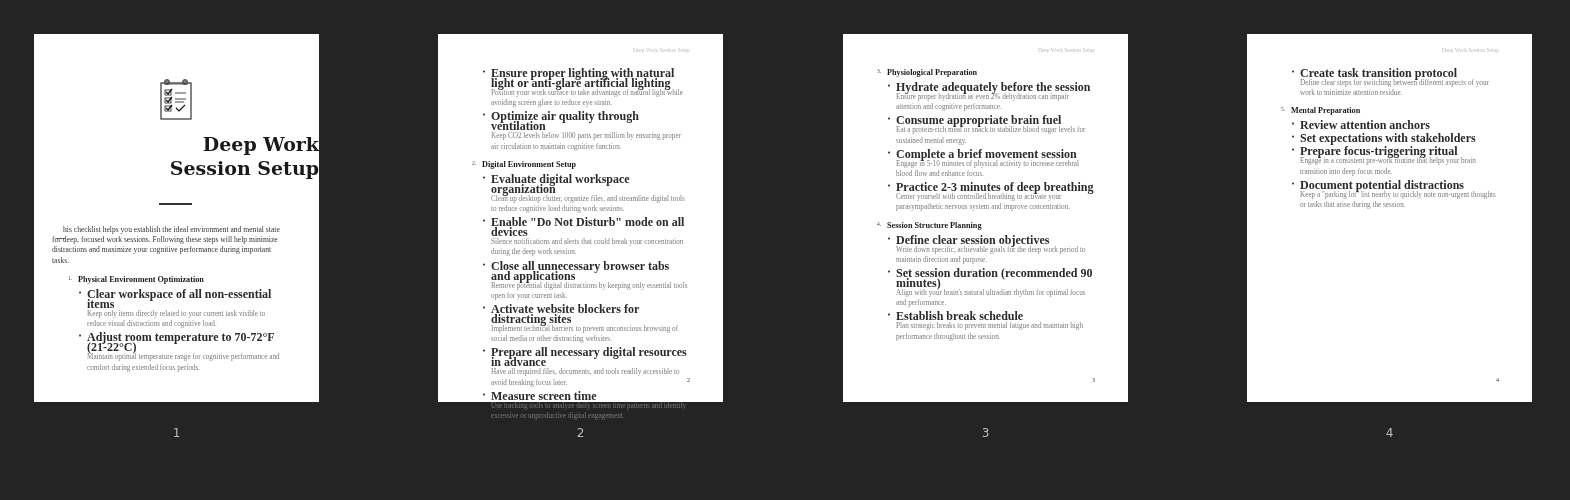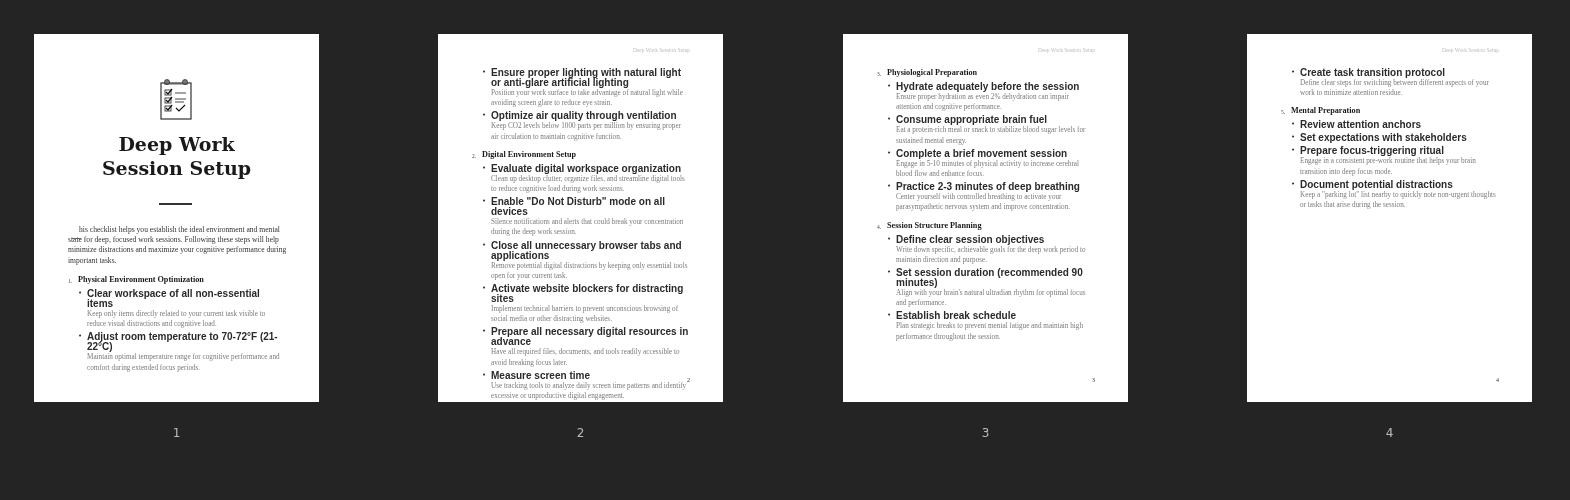--- a/index.html
+++ b/index.html
@@ -22,48 +22,48 @@
     position:absolute; top:13px; right:33px;
     font-size:5.5px; color:#bbb; font-family:"Liberation Serif", serif;
   }
   .folio {
     position:absolute; top:343px; right:33px;
     font-size:6px; color:#333; font-family:"Liberation Serif", serif;
   }
   .content { position:absolute; left:34px; right:33px; }
   .cover-icon { position:absolute; left:124px; top:43px; width:36px; height:44px; }
   .cover-title {
-    position:absolute; left:0; right:0; top:98px; text-align:center;
+    position:absolute; left:0; right:0; top:98px; text-align:right;
     font-family:"DejaVu Serif", serif; font-weight:bold;
     font-size:19px; line-height:24px; color:#1a1a1a;
   }
   .cover-rule {
     position:absolute; left:125px; top:169px; width:33px; height:1.5px; background:#333;
   }
   .intro {
-    position:absolute; left:34px; right:30px; top:191px;
+    position:absolute; left:18px; right:30px; top:191px;
     font-family:"Liberation Serif", serif; font-size:7.6px; line-height:10.2px; color:#333;
   }
   .dropcap-gap { display:inline-block; width:11px; }
   .dropcap-dash {
     position:absolute; left:4px; top:13px; width:9px; height:0.8px; background:#666;
   }
   .sec {
-    display:flex; align-items:flex-end;
+    display:flex; align-items:flex-start;
     font-family:"Liberation Serif", serif; font-weight:bold;
     font-size:8.2px; color:#1a1a1a;
   }
   .sec .num { font-size:5.5px; width:10px; font-weight:normal; color:#444; }
   .item { position:relative; padding-left:19px; }
   .item .bullet {
     position:absolute; left:10px; top:0; font-size:7px; color:#333;
   }
   .item .t {
-    font-family:Liberation Sans, sans-serif; font-weight:bold;
-    font-size:10px; line-height:10px; color:#2a2a2a;
+    font-family:Liberation Serif, serif; font-weight:bold;
+    font-size:12px; line-height:10px; color:#2a2a2a;
   }
   .item .d {
     font-family:"Liberation Serif", serif;
     font-size:7.2px; line-height:10.2px; color:#7a7a7a;
   }
 </style>
 </head>
 <body>
 
 <div class="page" style="left:34px;">

